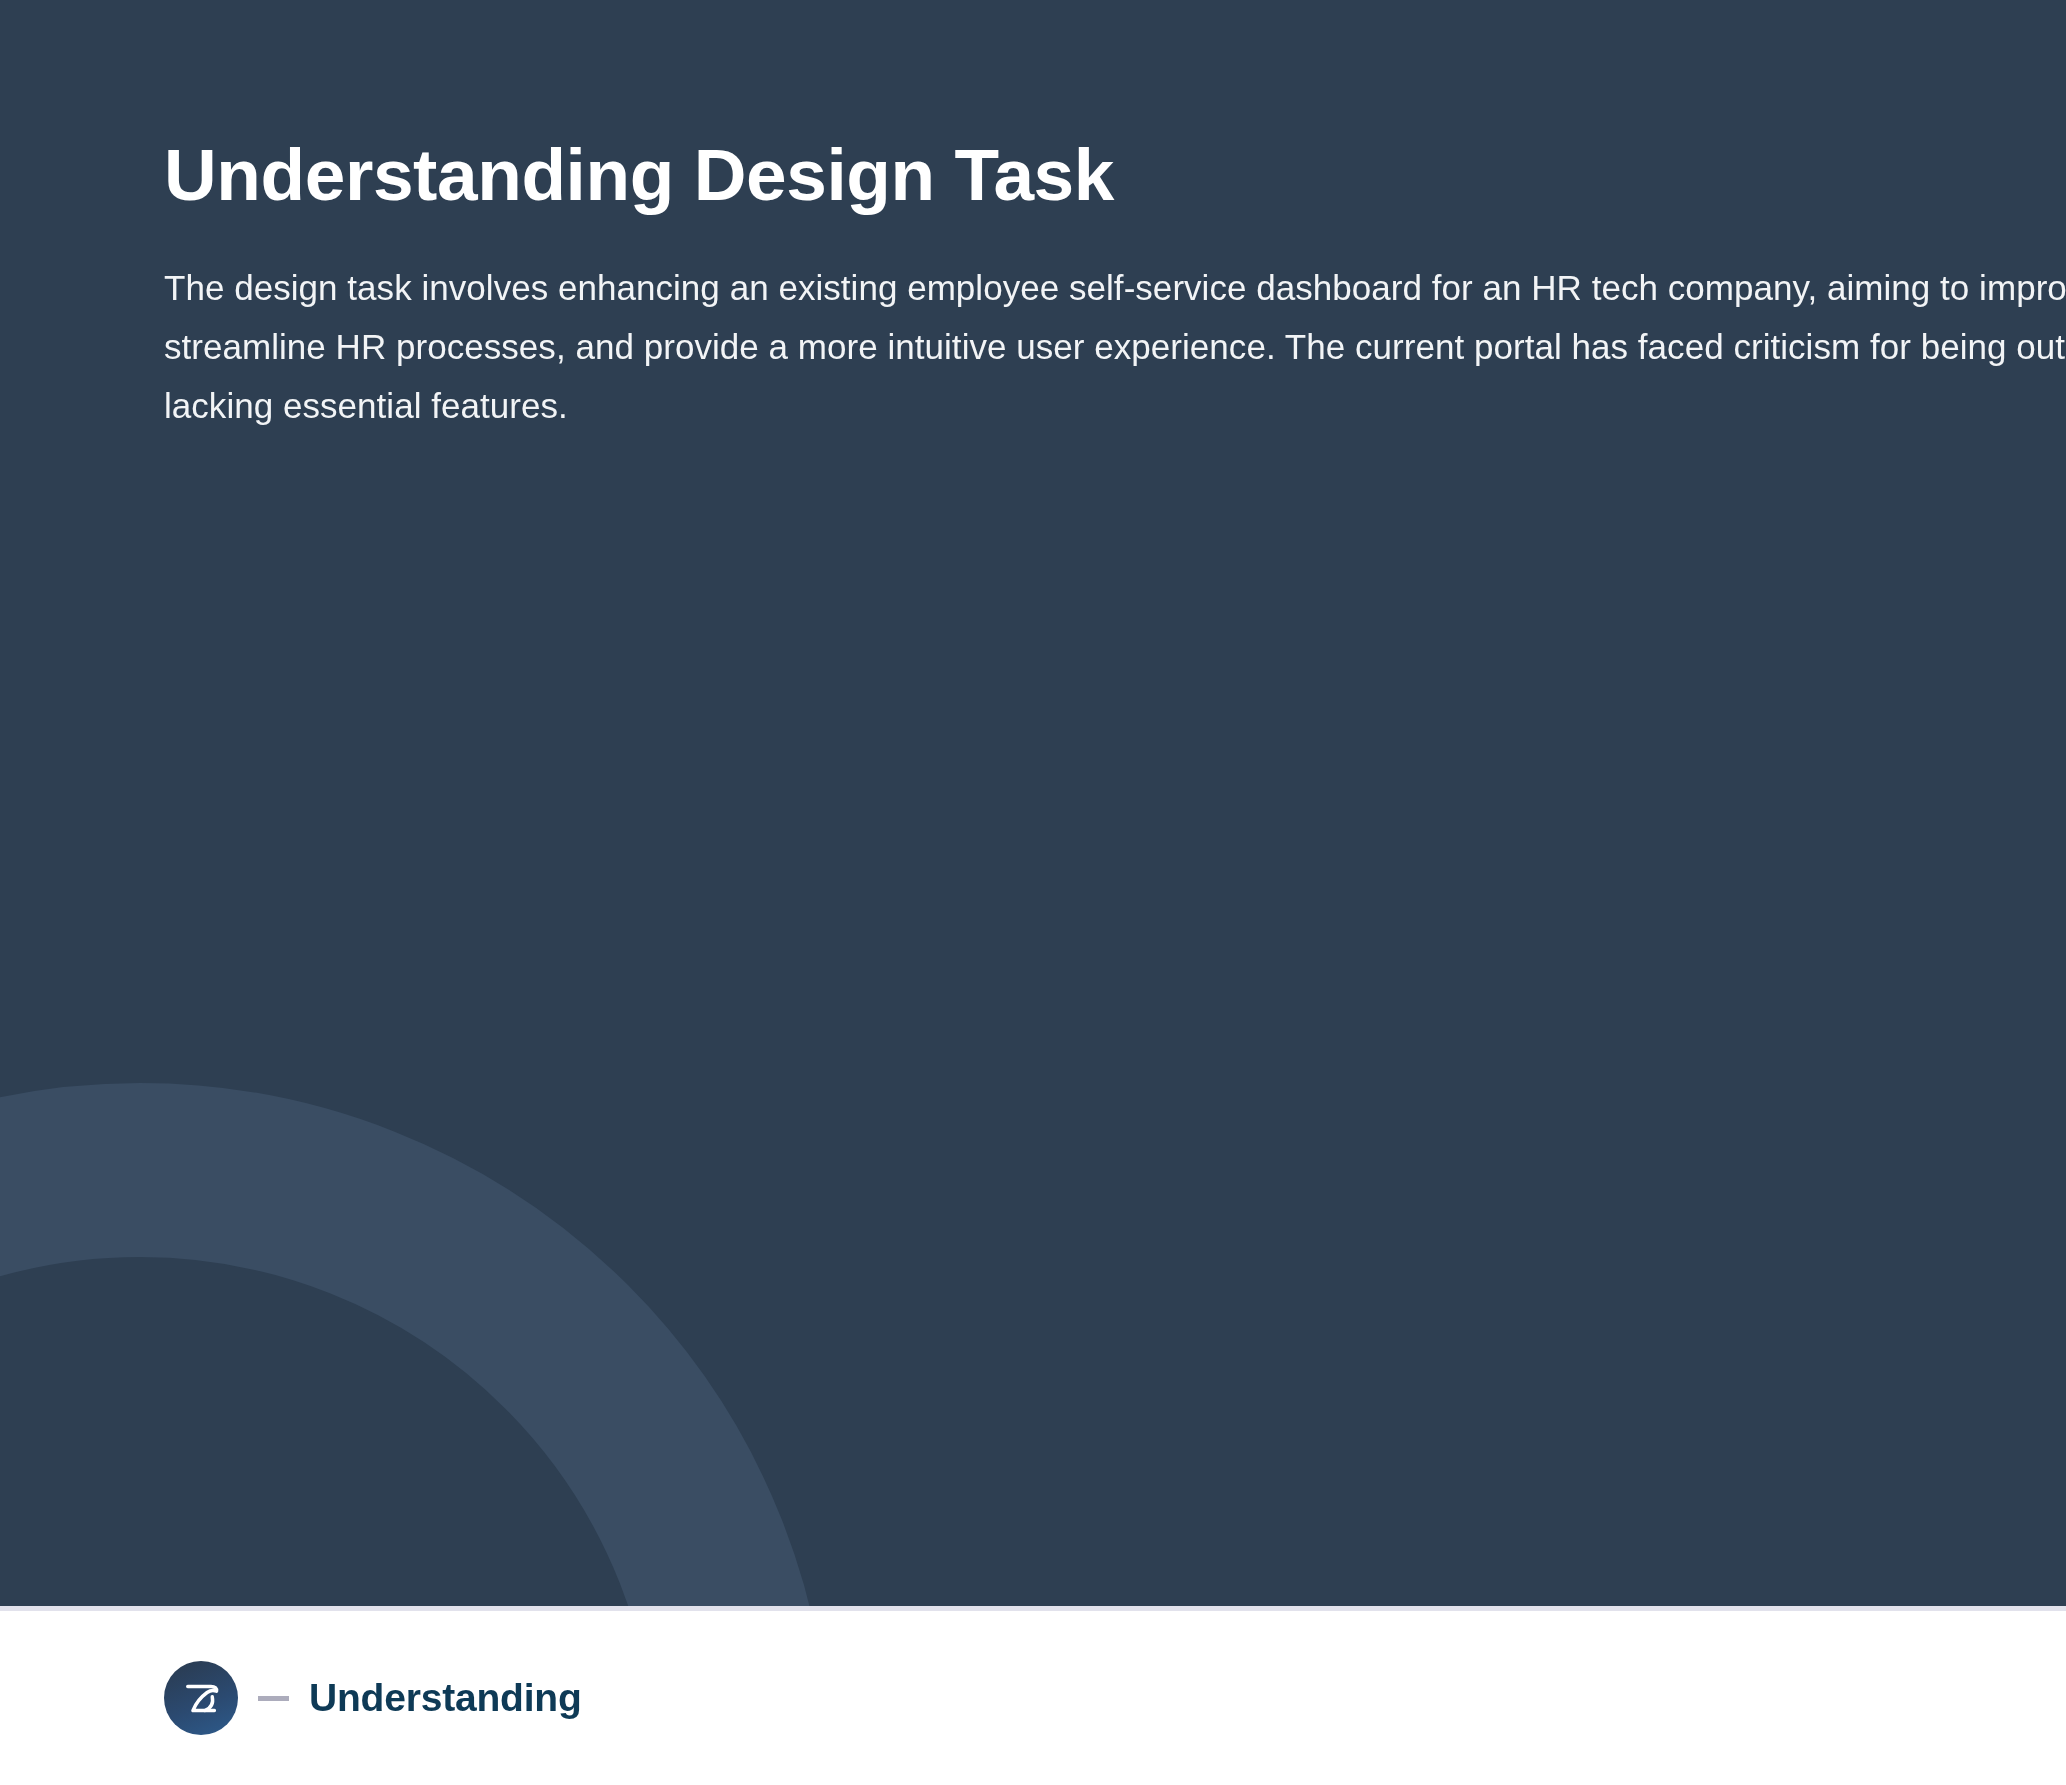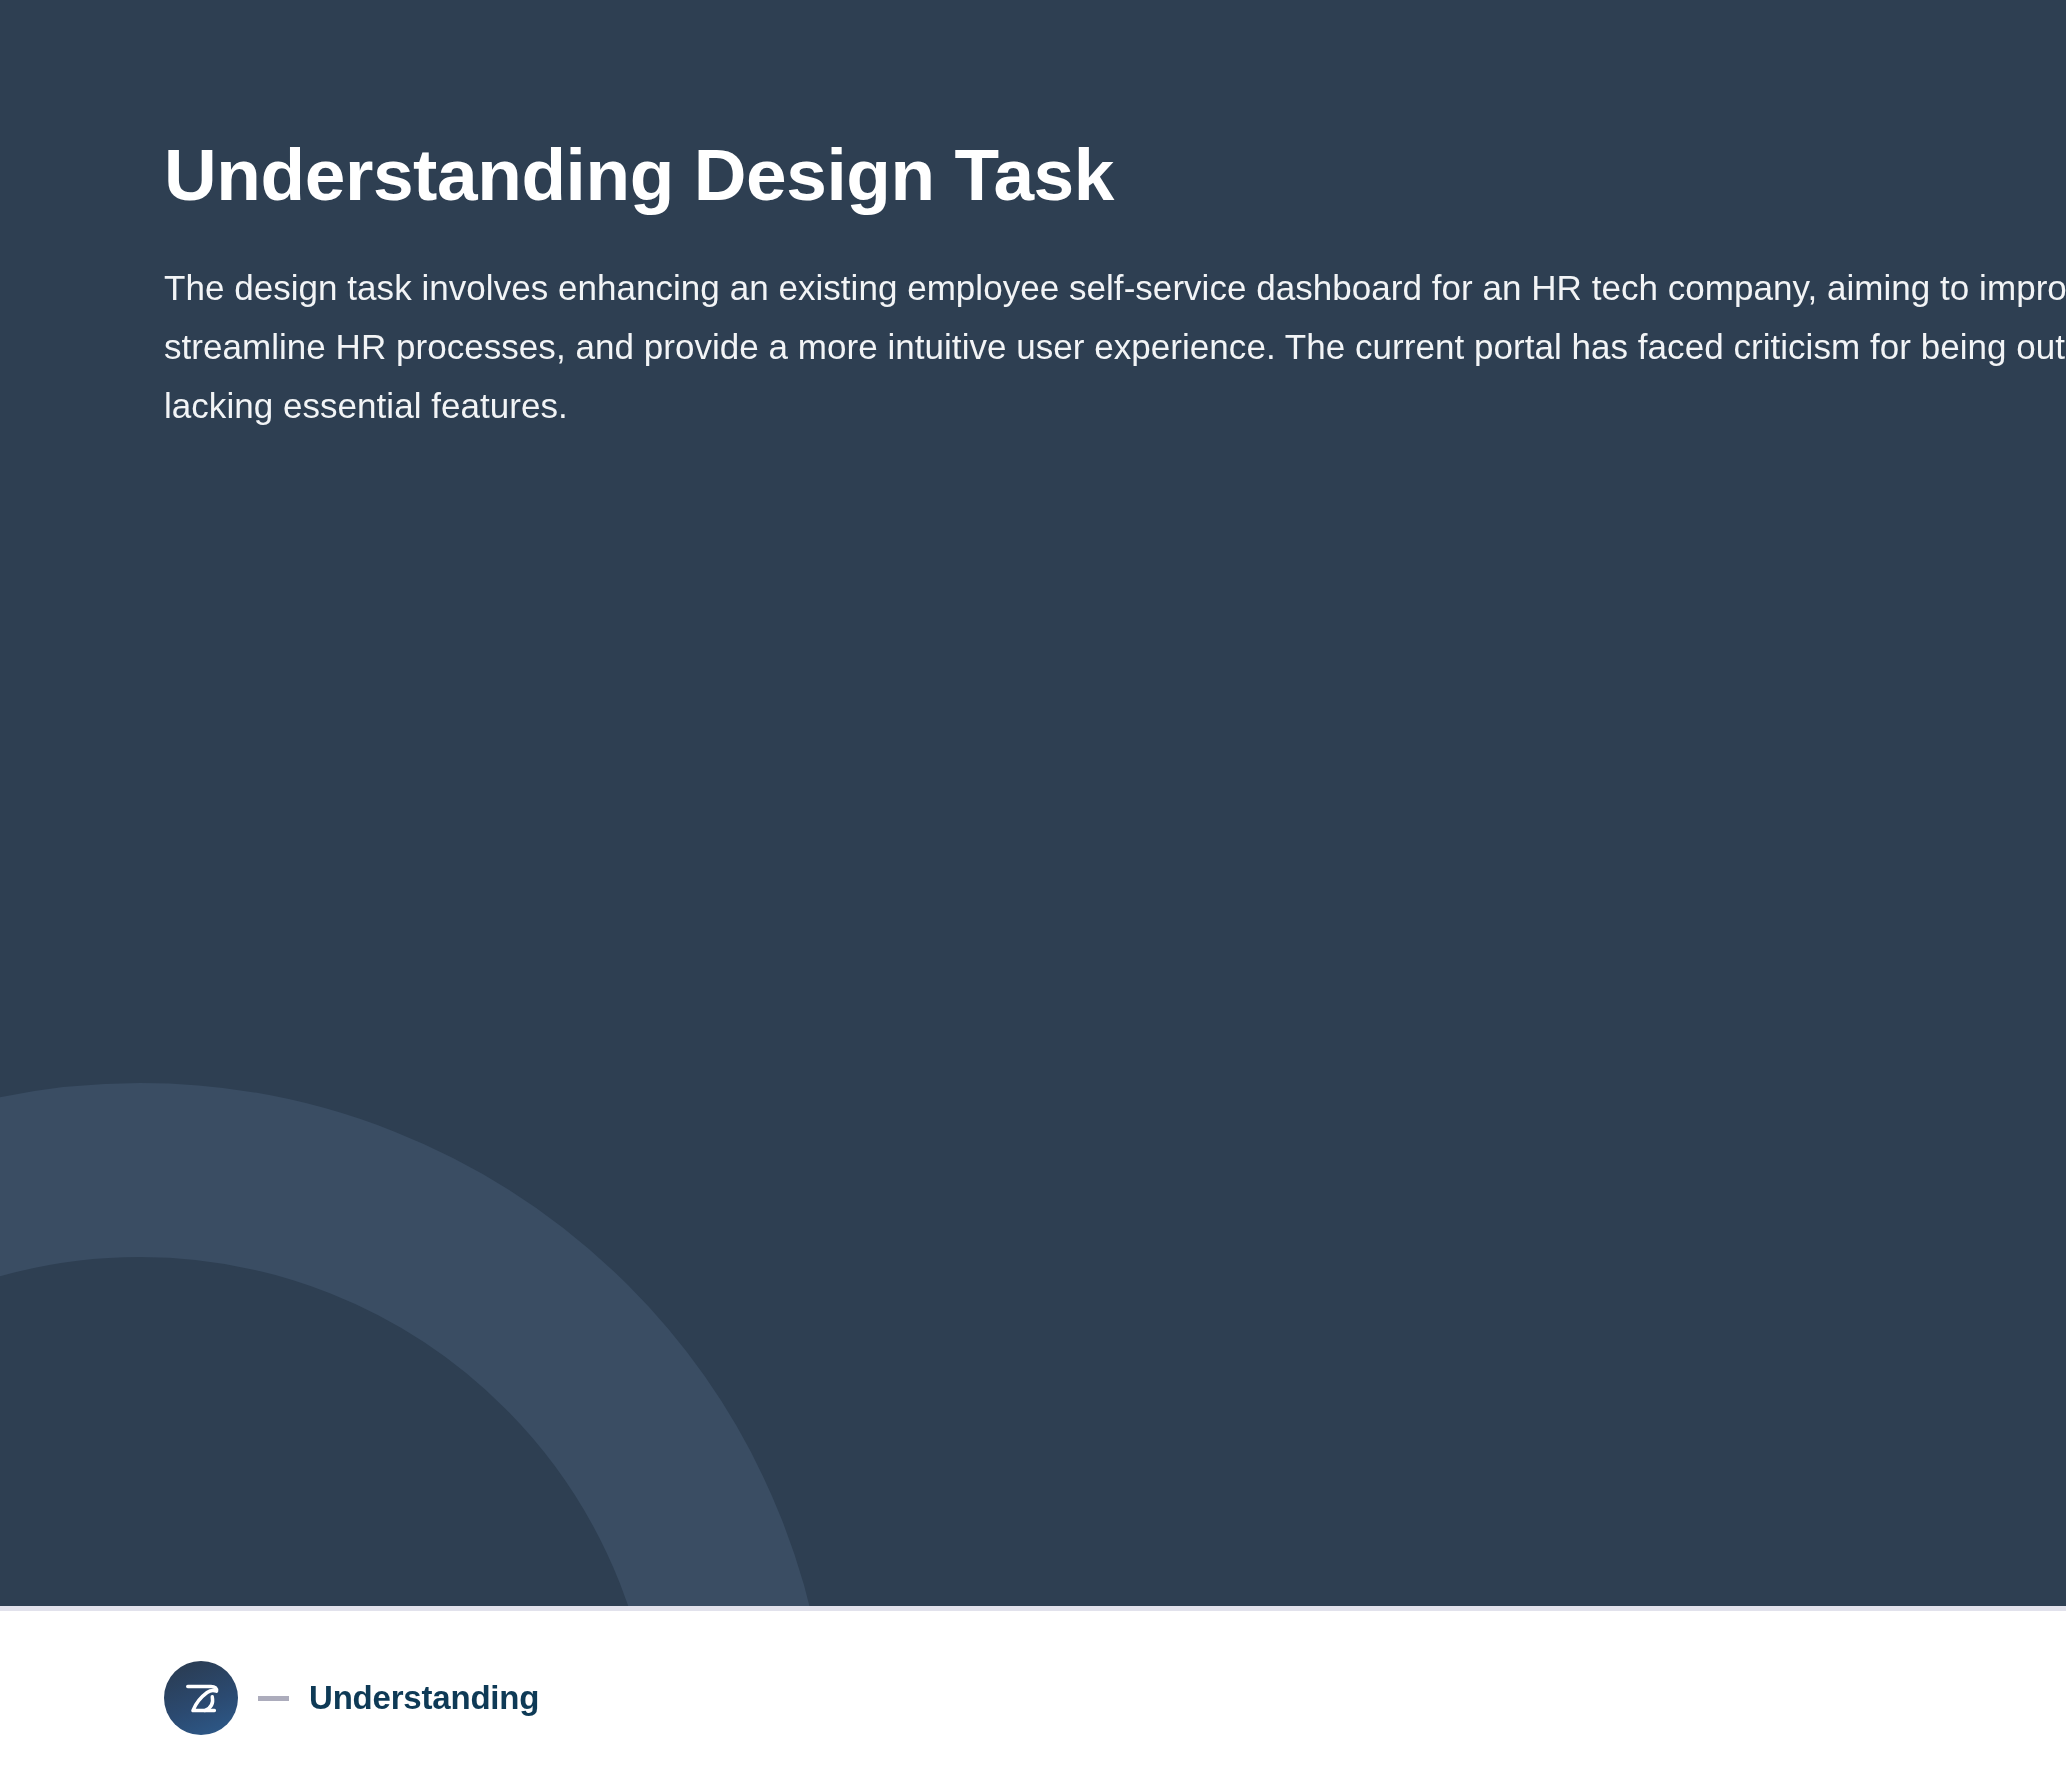--- a/index.html
+++ b/index.html
@@ -102,21 +102,21 @@
 
   .footer-dash {
     width: 31px;
     height: 5px;
     background: #ACACBC;
     margin: 0 20px 0 20px;
     flex: none;
   }
 
   .footer-label {
-    font-size: 33px;
+    font-size: 39px;
     font-weight: 700;
     color: #0E3A56;
     letter-spacing: -0.2px;
     white-space: nowrap;
   }
 </style>
 </head>
 <body>
 
 <div class="slide">

